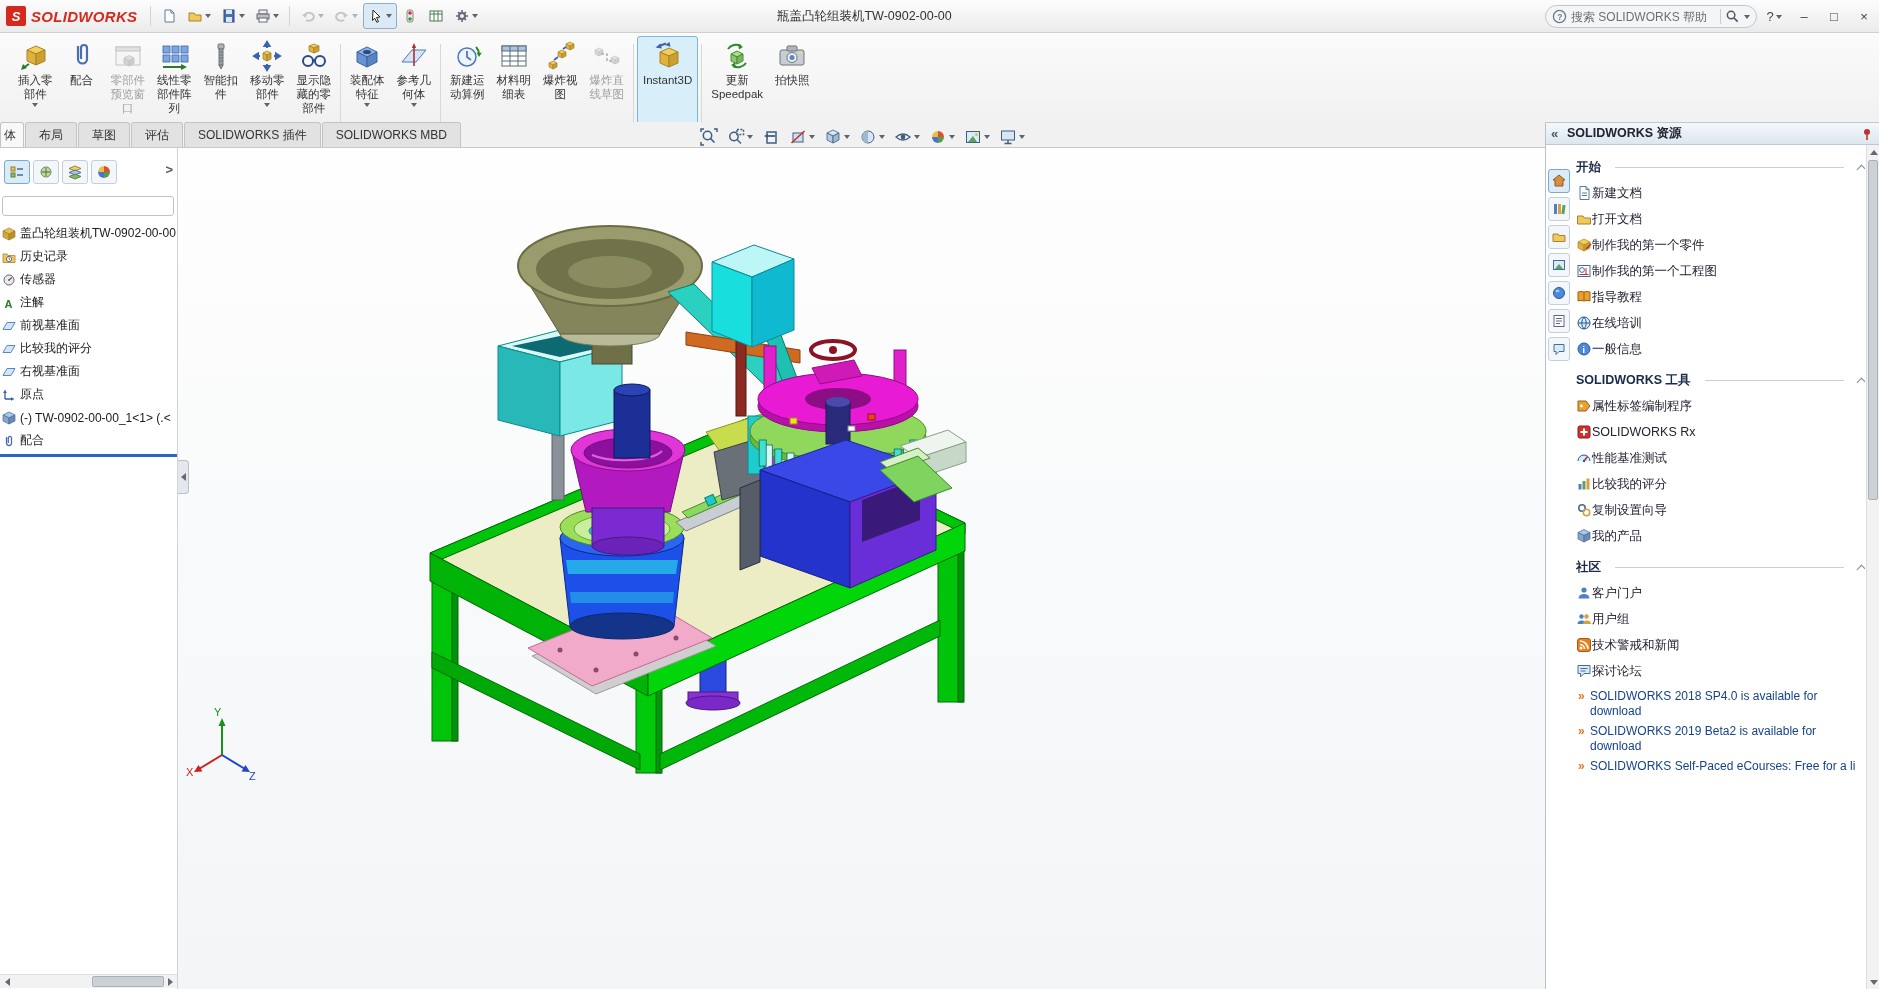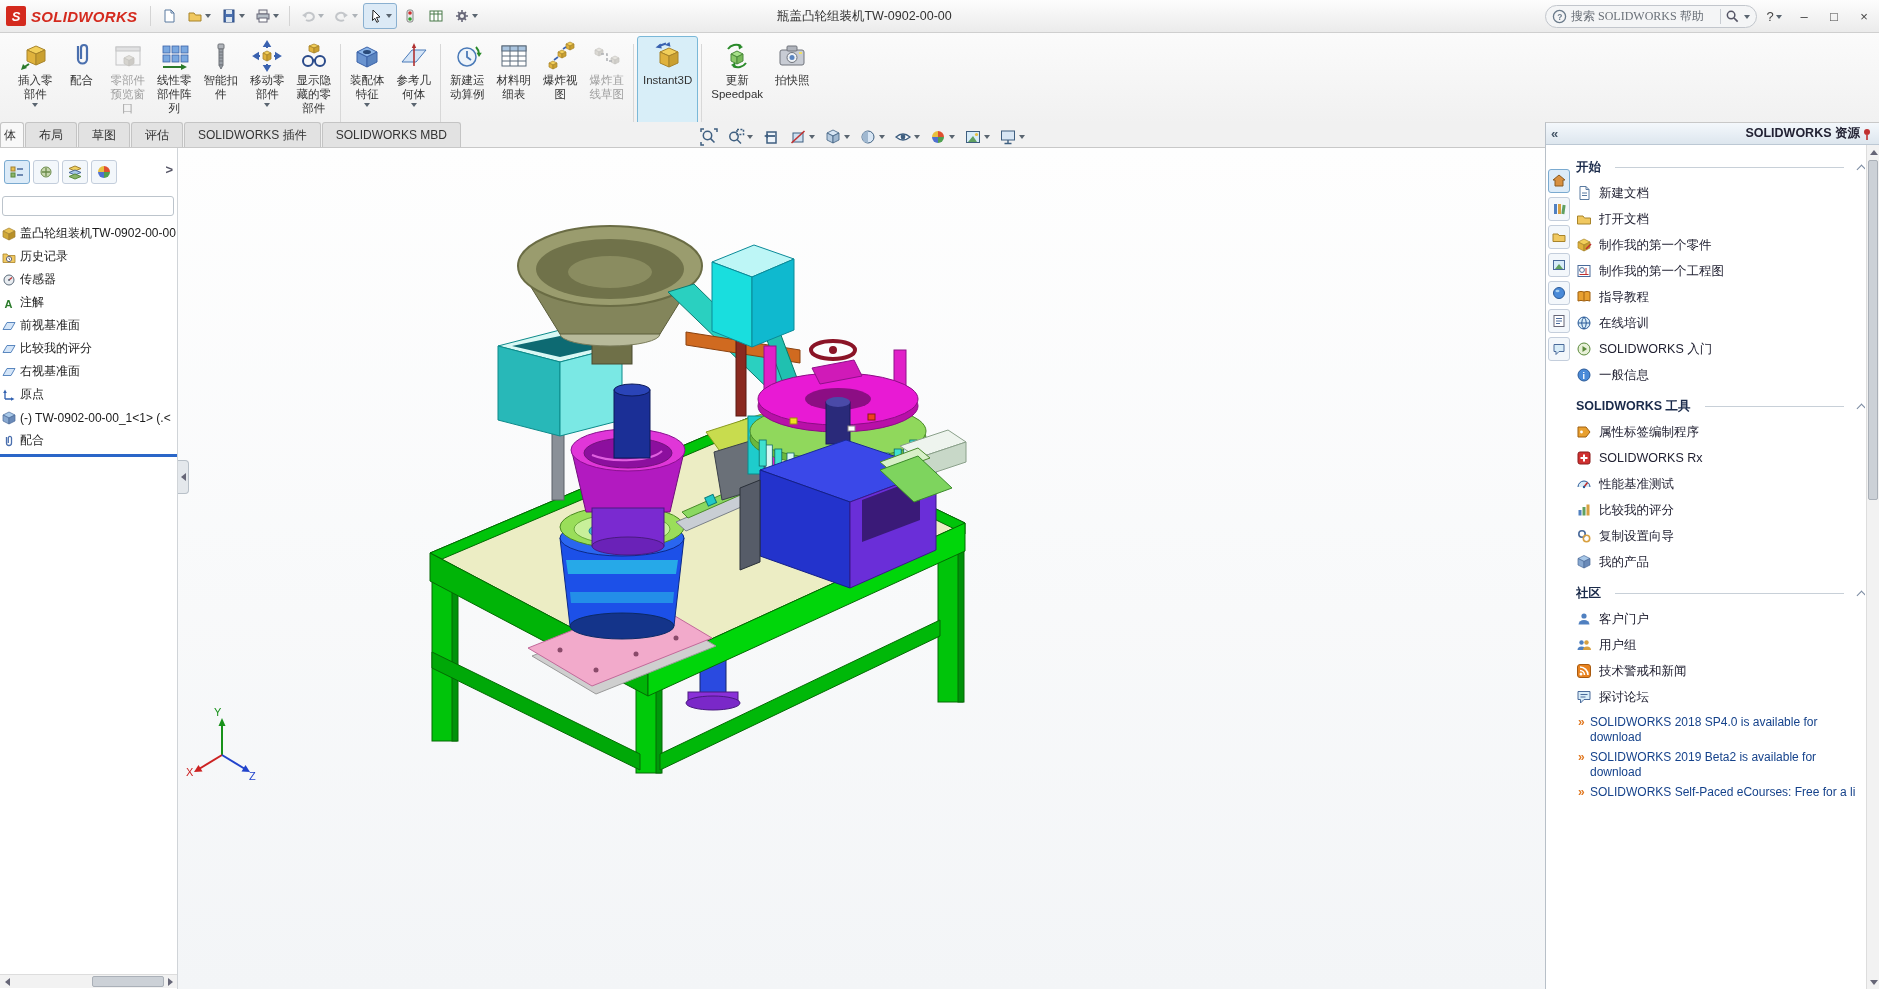--- a/index.html
+++ b/index.html
@@ -10,21 +10,21 @@
   .titlebar{position:absolute;left:0;top:0;width:1879px;height:33px;background:linear-gradient(#fdfdfd,#ebebeb);border-bottom:1px solid #cfcfcf;display:flex;align-items:center;padding:0 4px;}
   .brand{display:flex;align-items:center;gap:5px;padding:0 8px 0 2px;}
   .brand-ico{width:20px;height:20px;background:#d42a1e;color:#fff;font-weight:bold;font-style:italic;display:flex;align-items:center;justify-content:center;border-radius:2px;font-size:13px;}
   .brand-text{color:#d42a1e;font-weight:bold;font-style:italic;font-size:15px;letter-spacing:.3px;text-align:center;}
   .qsep{width:1px;height:20px;background:#d4d4d4;margin:0 5px;}
   .qbtn{height:26px;display:flex;align-items:center;gap:2px;padding:0 4px;border:1px solid transparent;border-radius:3px;}
   .qbtn.pressed{border-color:#8ab0d0;background:#dceaf6;}
   .qbtn.disabled{opacity:.45;}
   .doc-title{position:absolute;left:46%;transform:translateX(-50%);top:0;height:33px;line-height:33px;font-size:12.5px;color:#333;white-space:nowrap;}
   .searchbox{position:absolute;right:122px;top:5px;width:212px;height:23px;border:1px solid #c2c6cc;border-radius:12px;background:#f4f5f6;display:flex;align-items:center;padding:0 6px;gap:4px;}
-  .search-input{border:none;outline:none;background:transparent;flex:1;font-size:12px;color:#555;font-family:Liberation Serif, serif;min-width:0;}
+  .search-input{border:none;outline:none;background:transparent;flex:1;font-size:12px;color:#555;font-family:Liberation Sans, sans-serif;min-width:0;}
   .search-input::placeholder{color:#6a7078;}
   .sdiv{width:1px;height:15px;background:#c8ccd2;}
   .winbtns{position:absolute;right:0;top:0;height:33px;display:flex;align-items:center;}
   .winbtn{width:30px;height:33px;display:flex;align-items:center;justify-content:center;color:#444;font-size:13px;gap:2px;}
   .dda{width:0;height:0;border-left:3.5px solid transparent;border-right:3.5px solid transparent;border-top:4px solid #5a6570;display:inline-block;}
 
   
   .ribbon{position:absolute;left:0;top:33px;width:1879px;height:100px;background:linear-gradient(#fbfbfb,#f0f0f0);border-bottom:1px solid #cccccc;display:flex;align-items:stretch;padding:3px 21px 2px 12px;}
   .rbtn{display:flex;flex-direction:column;align-items:center;justify-content:flex-start;padding:3px 5px 1px;border:1px solid transparent;border-radius:3px;min-width:46px;}
   .rbtn .ric{width:32px;height:32px;margin-bottom:1px;}
@@ -65,30 +65,30 @@
   .tri-d{width:0;height:0;border-left:4px solid transparent;border-right:4px solid transparent;border-top:5px solid #667;}
 
   
   .viewport{position:absolute;left:178px;top:148px;width:1367px;height:841px;background:linear-gradient(#fefefe,#f3f5f7);overflow:hidden;}
   .splitter-tab{position:absolute;left:0;top:312px;width:11px;height:34px;background:#e4e8ec;border:1px solid #b8c0c8;border-left:none;border-radius:0 4px 4px 0;display:flex;align-items:center;justify-content:center;}
 
   
   .task-pane{position:absolute;left:1545px;top:122px;width:334px;height:867px;background:#fff;border-left:1px solid #b8c0c8;border-top:1px solid #c8c8c8;}
   .tp-header{height:22px;background:linear-gradient(#f4f8fc,#dde6ee);border-bottom:1px solid #bcc8d4;display:flex;align-items:center;padding:0 5px;}
   .tp-collapse{font-size:13px;color:#456;font-weight:bold;width:16px;}
-  .tp-title{flex:1;text-align:right;font-weight:bold;color:#223;font-size:12.5px;}
+  .tp-title{flex:1;text-align:left;font-weight:bold;color:#223;font-size:12.5px;}
   .tp-tabs{position:absolute;left:2px;top:46px;display:flex;flex-direction:column;gap:4px;}
   .tp-tab{width:22px;height:24px;border:1px solid #c4cedc;background:#f3f7fb;border-radius:3px;display:flex;align-items:center;justify-content:center;}
   .tp-tab.active{background:#dcebf8;border-color:#7aaad0;}
   .tp-body{position:absolute;left:30px;top:26px;right:14px;bottom:0;overflow:hidden;}
   .tp-sec-head{display:flex;align-items:center;margin:10px 0 4px;gap:7px;}
   .tp-sec-title{font-weight:bold;color:#1a2a4a;font-size:12.5px;white-space:nowrap;}
   .tp-rule{flex:1;height:1px;background:#c8d0d8;margin:0 7px;}
   .chev-up{width:7px;height:7px;border-left:1.5px solid #7a8aa0;border-top:1.5px solid #7a8aa0;transform:rotate(45deg);margin-top:3px;}
-  .tp-item{display:flex;align-items:center;gap:7px;height:26px;color:#223;font-size:12.5px;white-space:nowrap;}
+  .tp-item{display:flex;align-items:center;gap:0;height:26px;color:#223;font-size:12.5px;white-space:nowrap;}
   .tp-news{position:relative;padding-left:14px;margin:5px 0;color:#15428b;font-size:12px;line-height:15px;}
   .tp-news .nb{position:absolute;left:2px;top:0;color:#e07820;font-weight:bold;}
   .tp-scroll{position:absolute;right:0;top:22px;bottom:0;width:13px;background:#f2f2f2;border-left:1px solid #ddd;}
   .tp-scroll .sb-btn{width:13px;}
   .tp-thumb{position:absolute;left:1px;right:1px;top:15px;height:340px;background:#ccd1d7;border:1px solid #aab0b8;border-radius:2px;}
 </style>
 </head>
 <body>
 
 <div class="titlebar">
@@ -904,27 +904,20 @@
     </div>
     <div class="tp-item">
       <svg width="16" height="16" viewBox="0 0 16 16">
           <circle cx="8" cy="8" r="6" fill="#d8ecf8" stroke="#2a5a98"></circle>
           <path d="M2 8 h12 M8 2 a9 9 0 0 1 0 12 M8 2 a9 9 0 0 0 0 12" fill="none" stroke="#2a5a98"></path>
         </svg>
       <span>在线培训</span>
     </div>
     <div class="tp-item">
       <svg width="16" height="16" viewBox="0 0 16 16">
-          <circle cx="8" cy="8" r="6" fill="#e8f0d8" stroke="#5a8a3a"></circle>
-          <polygon points="6.5,5 11,8 6.5,11" fill="#5a8a3a"></polygon>
-        </svg>
-      <span>SOLIDWORKS 入门</span>
-    </div>
-    <div class="tp-item">
-      <svg width="16" height="16" viewBox="0 0 16 16">
           <circle cx="8" cy="8" r="6" fill="#4a8ad8" stroke="#2a5a98"></circle>
           <text x="6.6" y="11.5" font-size="9" fill="#fff" font-weight="bold">i</text>
         </svg>
       <span>一般信息</span>
     </div>
 
     <div class="tp-sec-head">
       <span class="tp-sec-title">SOLIDWORKS 工具</span>
       <span class="tp-rule"></span>
       <span class="chev-up"></span>

